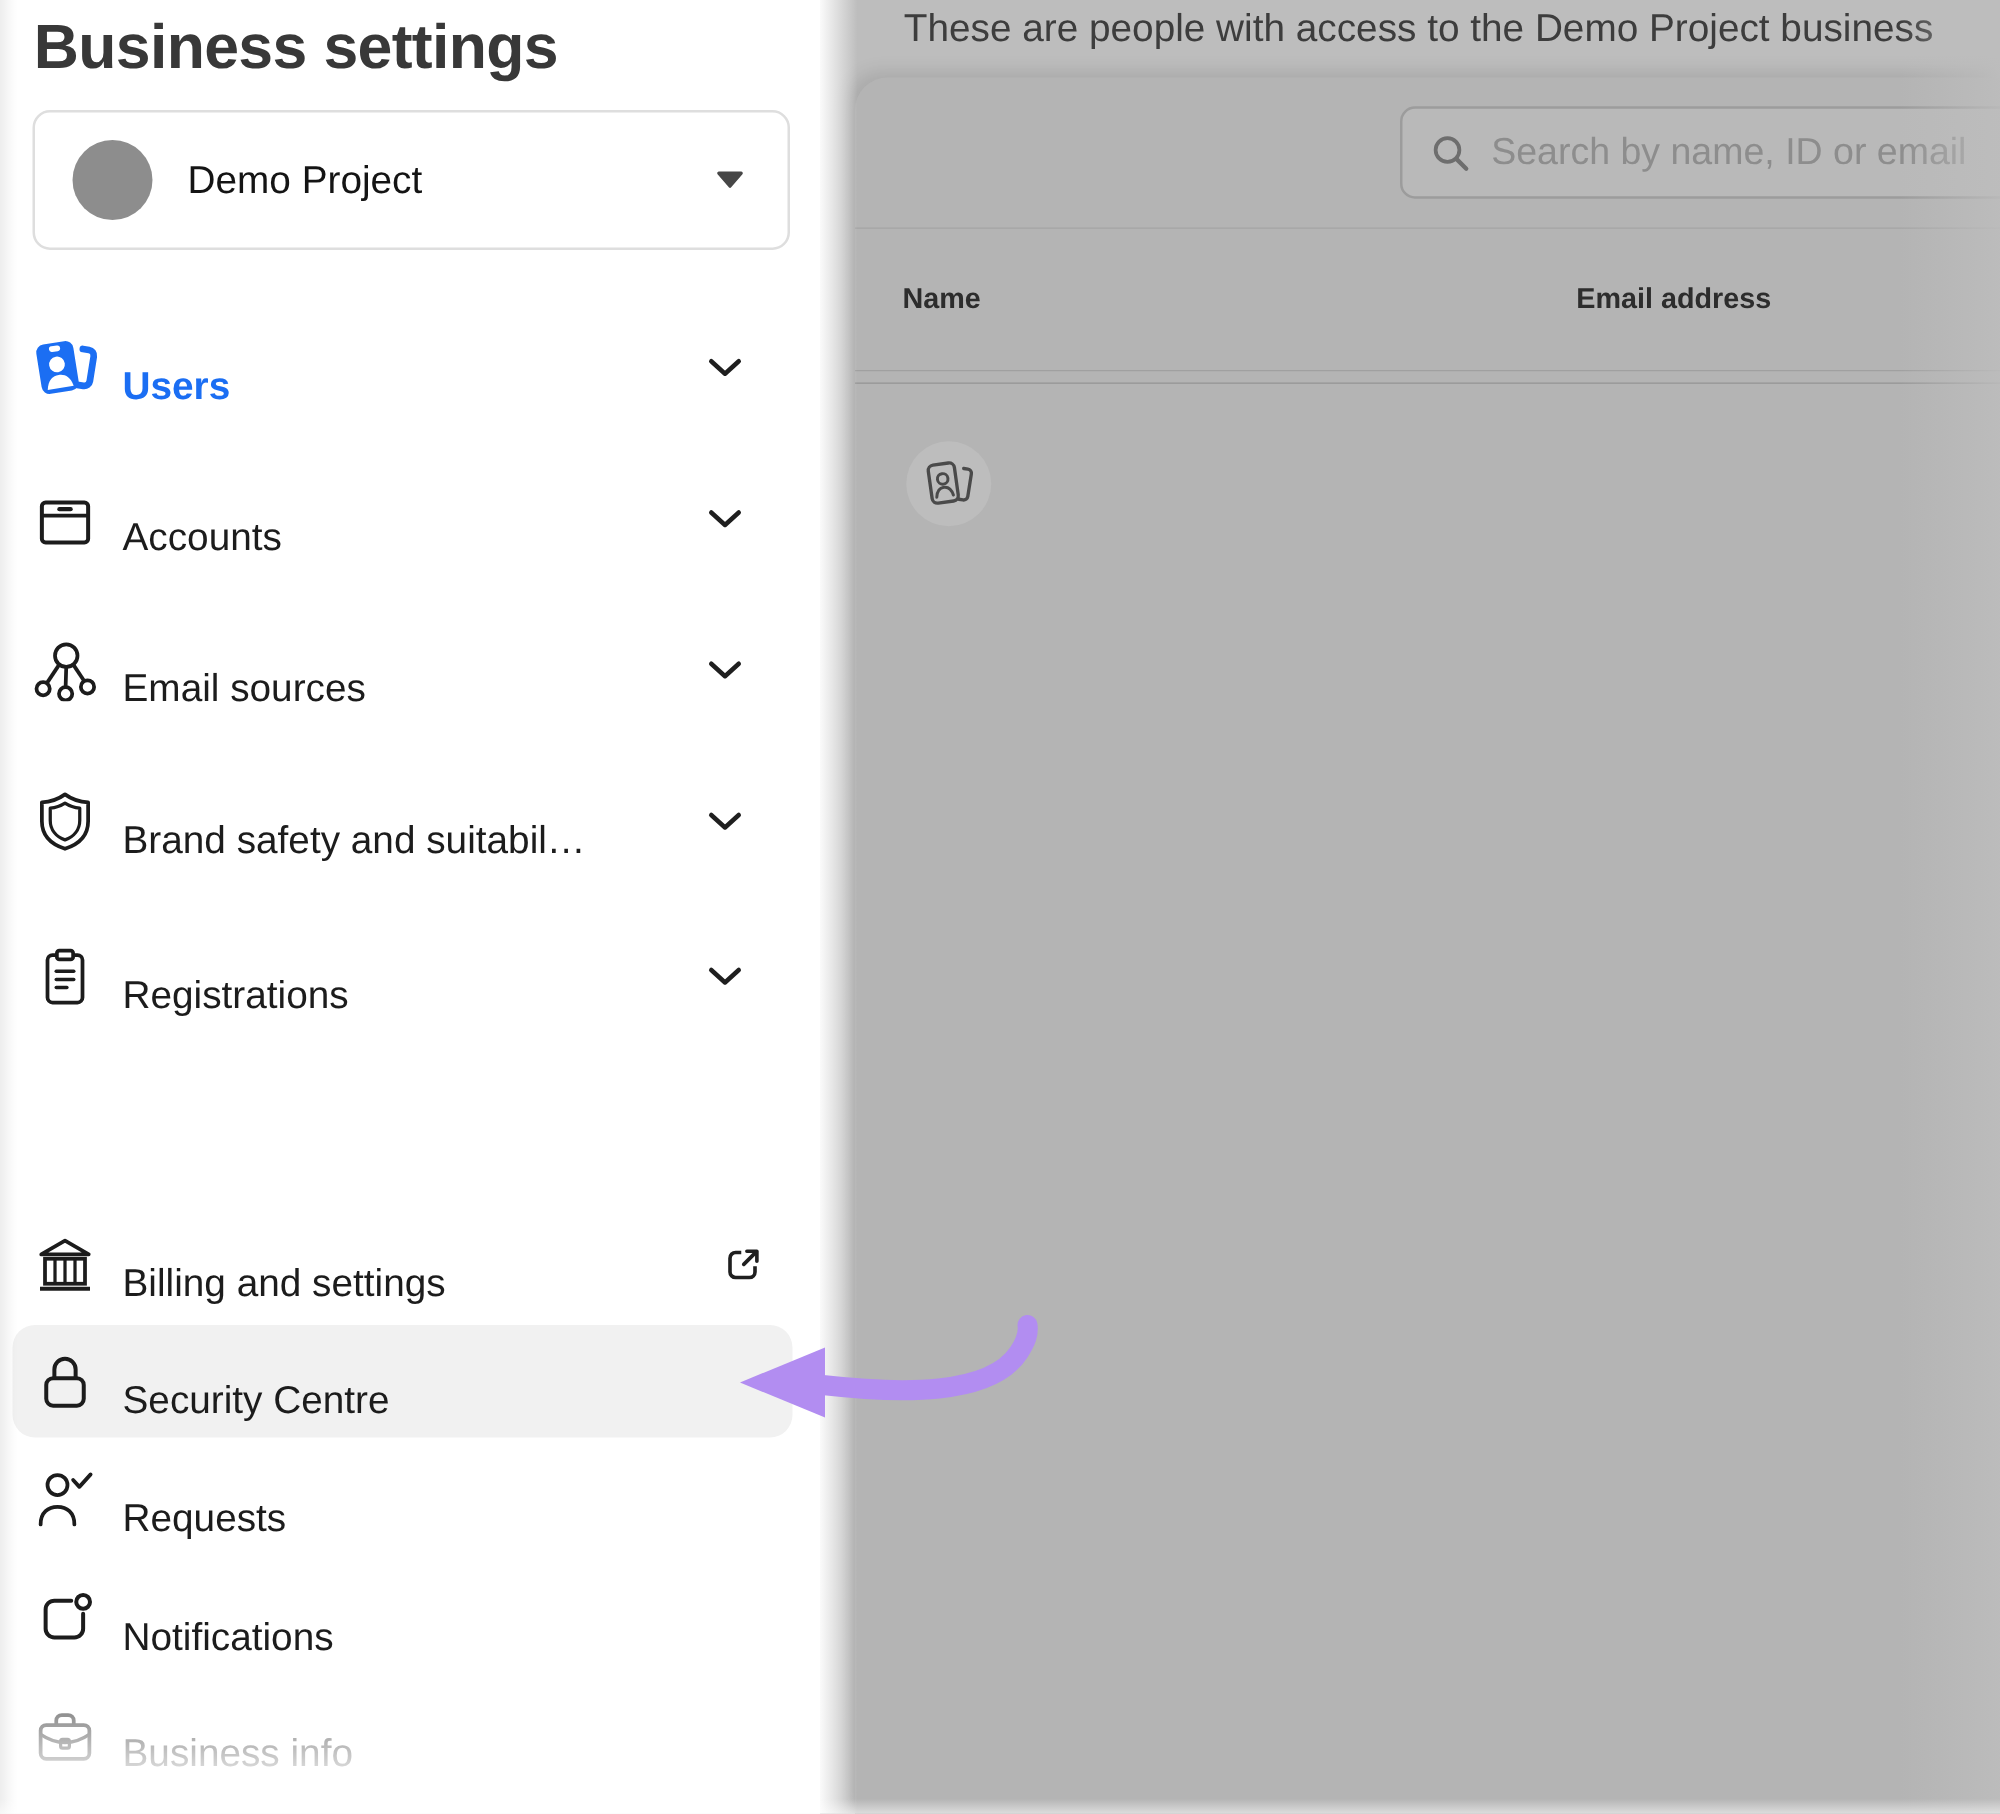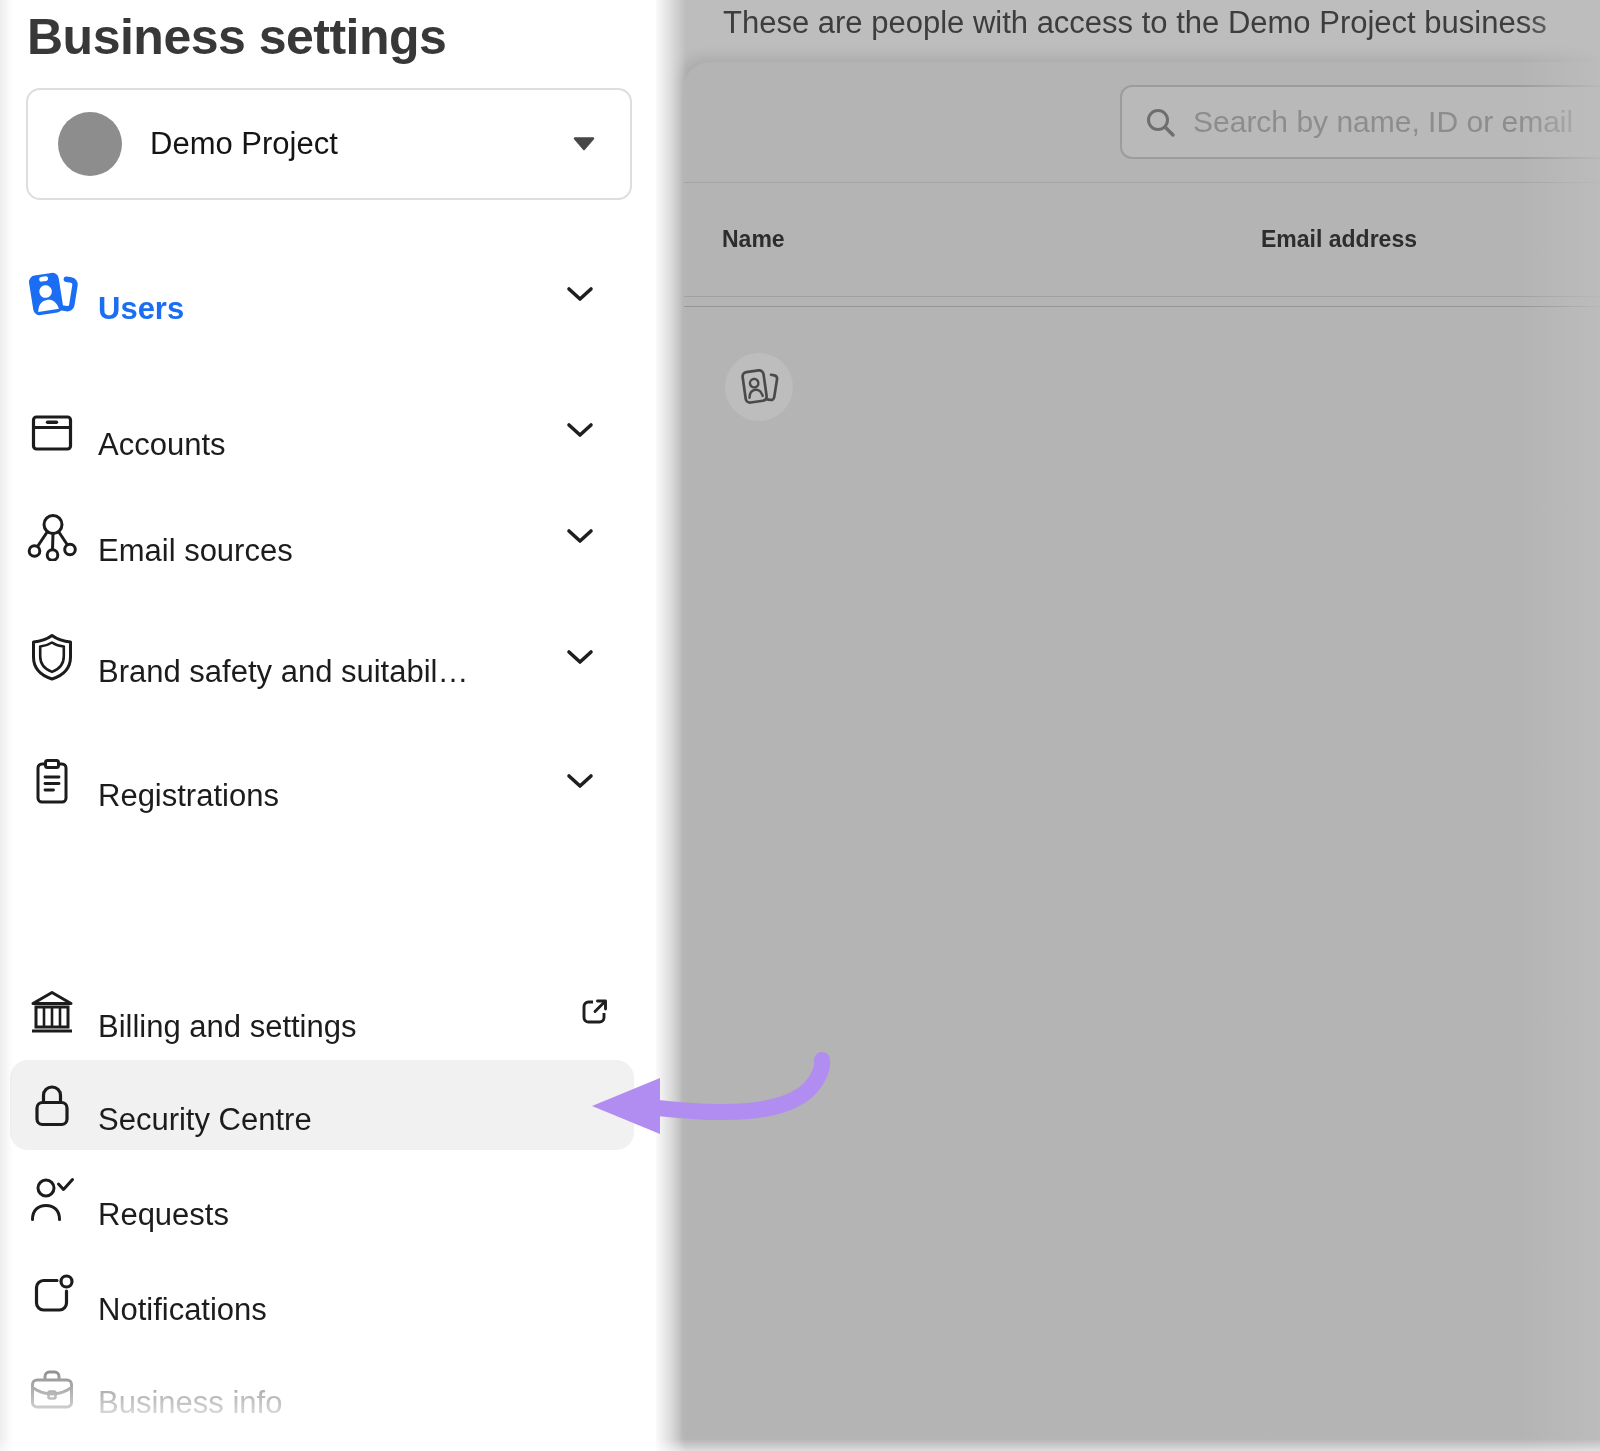--- a/index.html
+++ b/index.html
@@ -132,21 +132,21 @@
       </svg>
     </span>
     <span class="nav-label">Users</span>
     <span class="nav-right">
       <svg width="28" height="17" viewBox="0 0 28 17" fill="none">
         <polyline points="3,3.5 14,13.5 25,3.5" stroke="currentColor" stroke-width="3.6" stroke-linecap="round" stroke-linejoin="round"></polyline>
       </svg>
     </span>
   </div>
 
-  <div class="nav-item" style="top:398px">
+  <div class="nav-item" style="top:383px">
     <span class="nav-icon">
       <svg width="50" height="50" viewBox="0 0 50 50" fill="none" stroke="currentColor">
         <rect x="6.5" y="12" width="37" height="32" rx="3" stroke-width="3.2"></rect>
         <line x1="6.5" y1="22.5" x2="43.5" y2="22.5" stroke-width="3"></line>
         <line x1="20.5" y1="17.3" x2="29.5" y2="17.3" stroke-width="3.4" stroke-linecap="round"></line>
       </svg>
     </span>
     <span class="nav-label">Accounts</span>
     <span class="nav-right">
       <svg width="28" height="17" viewBox="0 0 28 17" fill="none">

